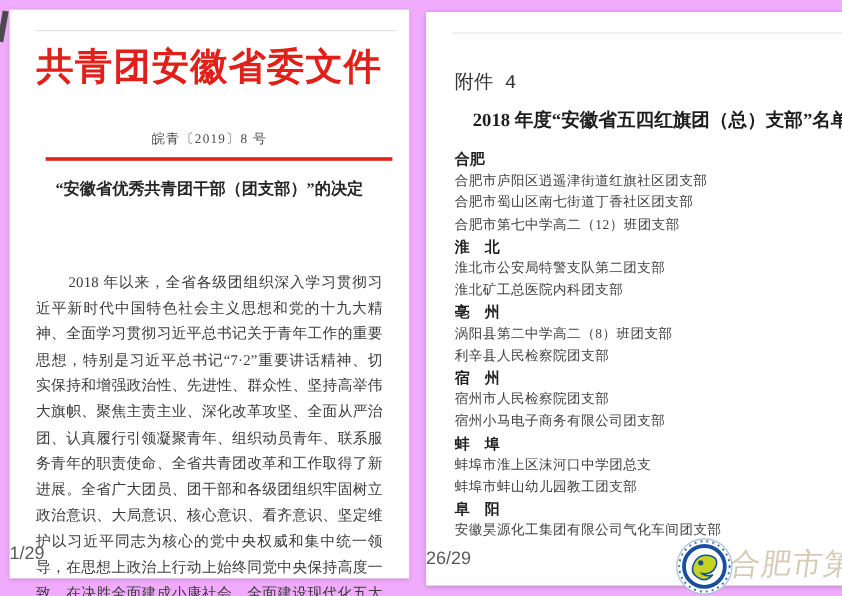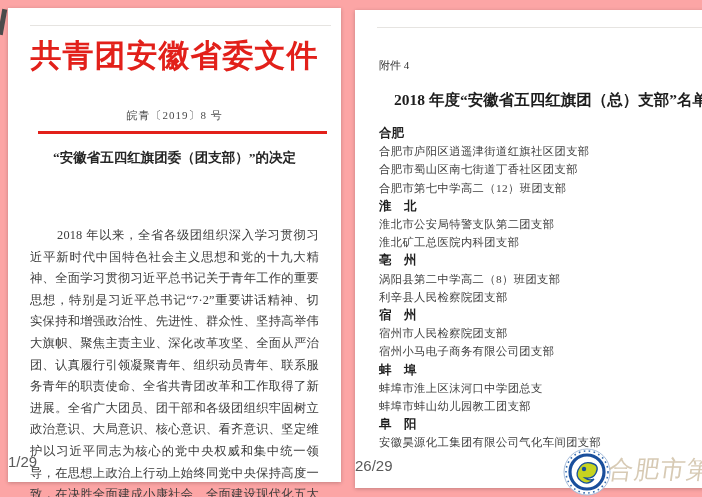--- a/index.html
+++ b/index.html
@@ -5,21 +5,21 @@
   html, body { margin: 0; padding: 0; }
   body {
     width: 702px; height: 497px;
     font-family: "Liberation Serif", "DejaVu Serif", serif;
     background: #eaeaea;
     overflow: hidden;
   }
   .stage {
     position: relative;
     width: 702px; height: 497px;
-    background: #fca5a5;
+    background: #f0abfc;
     overflow: hidden;
   }
   .corner-mark {
     position: absolute;
     left: 0; top: 9px;
     width: 5px; height: 26px;
     background: #4b4b4b;
     transform: rotate(10deg);
   }
   .page {
@@ -87,22 +87,23 @@
     font-family: "Liberation Sans", "DejaVu Sans", sans-serif;
     font-size: 15px;
     color: #5a5a5a;
   }
   .pagenum-left  { top: 445px; }
   .pagenum-right { top: 447px; padding-right: 90px; }
   
   .attachment {
     position: absolute;
     left: 24px; top: 48px;
-    font-size: 11px;
+    font-size: 16px;
     color: #333333;
+    font-family: Liberation Mono, monospace;
   }
   .list-title {
     position: absolute;
     left: 0; right: 58px; top: 80px;
     text-align: center;
     font-size: 15.5px;
     font-weight: bold;
     color: #1d1d1d;
     white-space: nowrap;
     padding-left: 39px;
@@ -148,21 +149,21 @@
 <div class="stage">
 
   <div class="corner-mark"></div>
 
   <div class="page page-left">
     <div class="scan-top-line"></div>
     <div class="masthead">共青团安徽省委文件</div>
     <div class="docnum">皖青〔2019〕8 号</div>
     <div class="red-rule"></div>
     <div class="doc-title">
-      <div>“安徽省五四红旗团委（团支部）”的决定</div>
+      <div>“安徽省优秀共青团干部（团支部）”的决定</div>
     </div>
     <p class="body-text">2018 年以来，全省各级团组织深入学习贯彻习近平新时代中国特色社会主义思想和党的十九大精神、全面学习贯彻习近平总书记关于青年工作的重要思想，特别是习近平总书记“7·2”重要讲话精神、切实保持和增强政治性、先进性、群众性、坚持高举伟大旗帜、聚焦主责主业、深化改革攻坚、全面从严治团、认真履行引领凝聚青年、组织动员青年、联系服务青年的职责使命、全省共青团改革和工作取得了新进展。全省广大团员、团干部和各级团组织牢固树立政治意识、大局意识、核心意识、看齐意识、坚定维护以习近平同志为核心的党中央权威和集中统一领导，在思想上政治上行动上始终同党中央保持高度一致，在决胜全面建成小康社会、全面建设现代化五大发展美好安徽中充分发挥了生力军和突击队作用，涌现出一大批先进典型。</p>
     <div class="pagenum pagenum-left">1/29</div>
   </div>
 
   <div class="page page-right">
     <div class="scan-top-line"></div>
     <div class="attachment">附件 4</div>
     <div class="list-title">2018 年度“安徽省五四红旗团（总）支部”名单</div>
     <div class="name-list" id="name-list">

